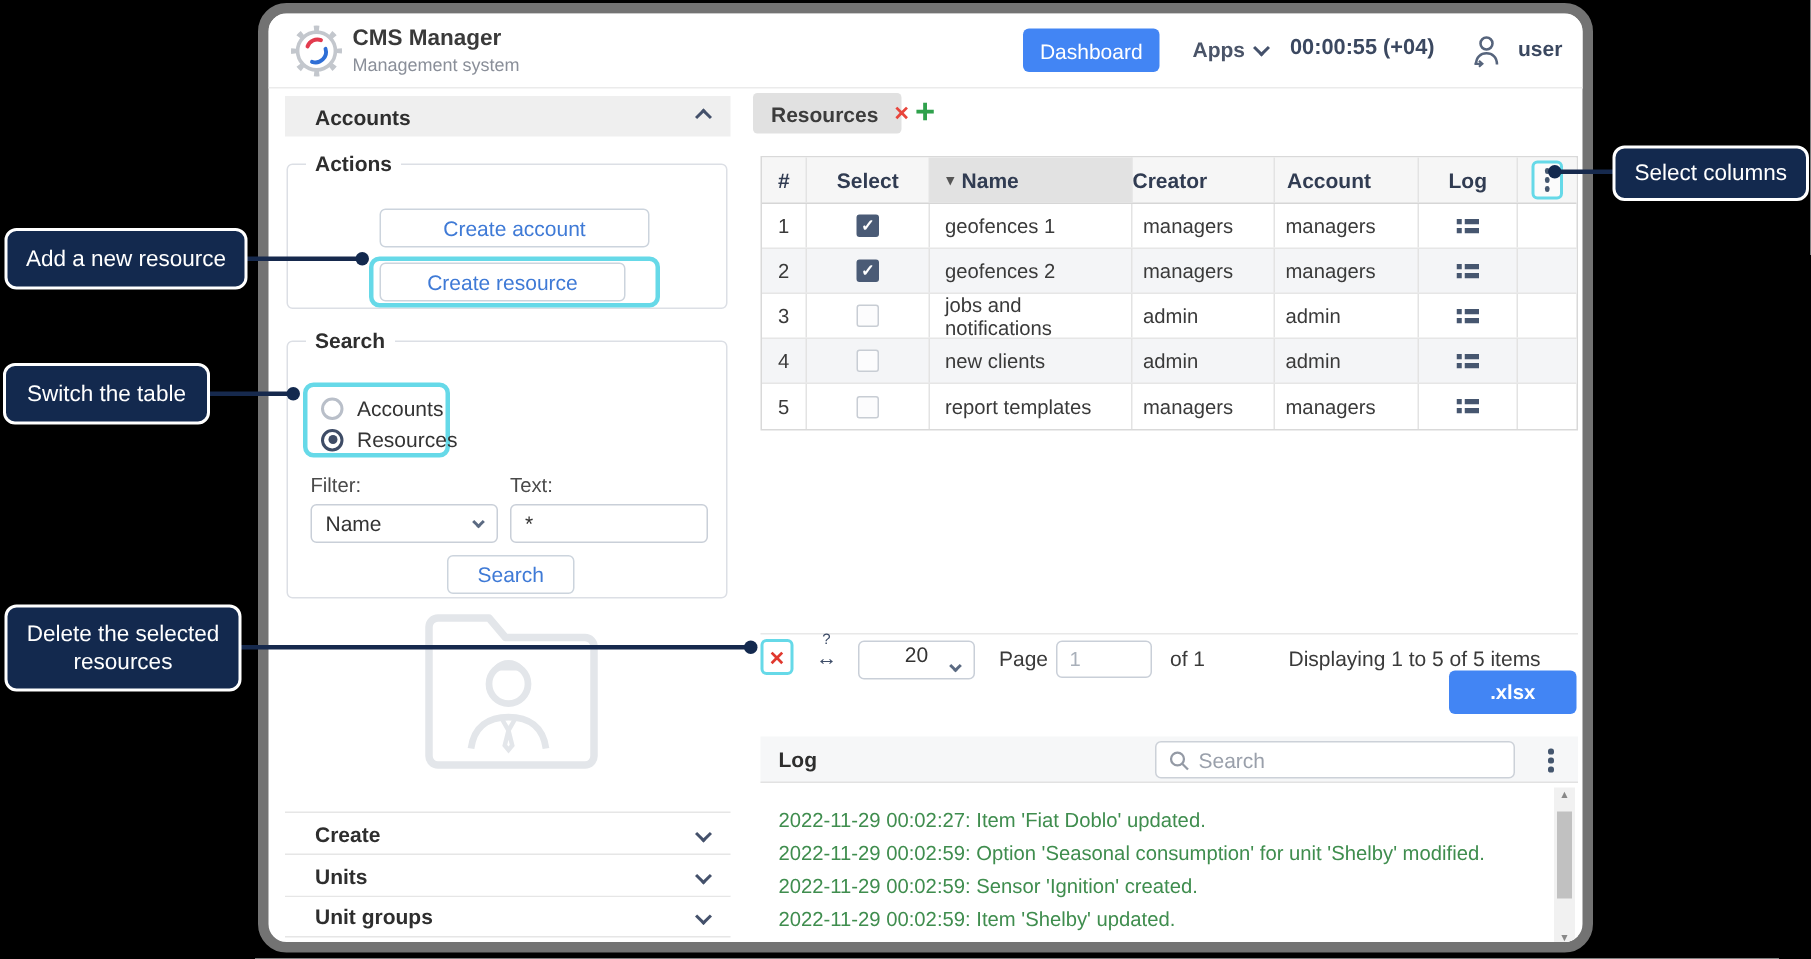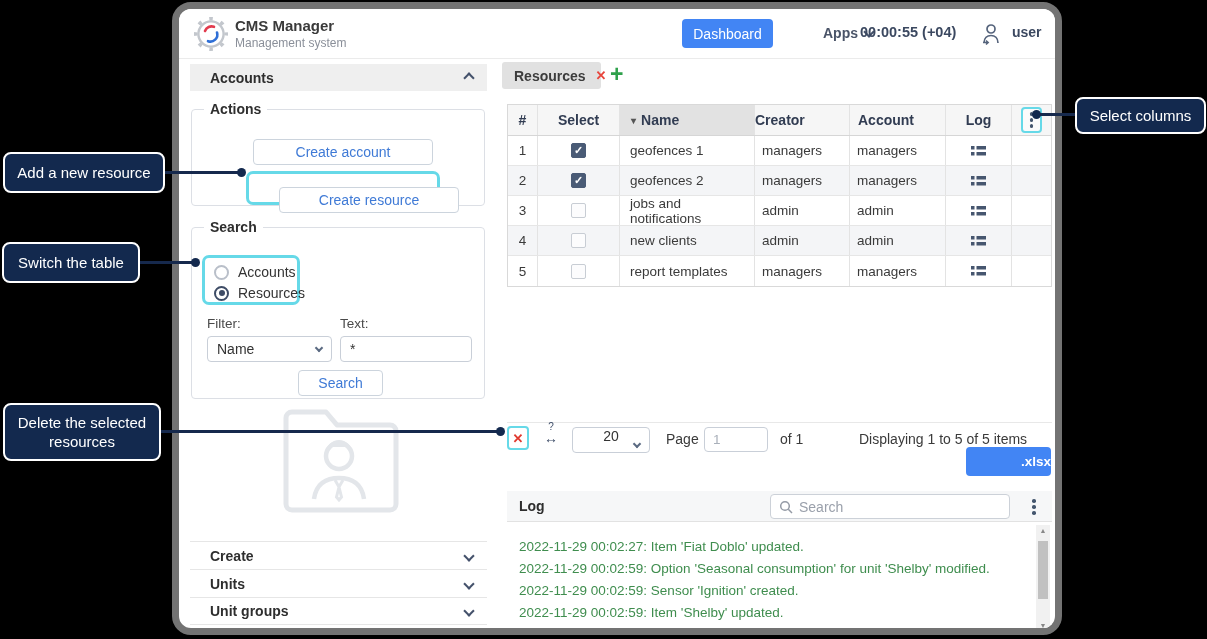--- a/index.html
+++ b/index.html
@@ -18,21 +18,21 @@
     z-index:1; overflow:hidden;
   }
 
   
   .hdr { position:absolute; left:0; top:0; width:884px; height:50px; border-bottom:1px solid #ebebeb; background:#fff; }
   .logo { position:absolute; left:14px; top:7px; width:36px; height:36px; }
   .title { position:absolute; left:56px; top:8px; font-size:15px; font-weight:bold; color:#3a3a3a; }
   .subtitle { position:absolute; left:56px; top:27px; font-size:12px; color:#8a8f99; }
   .btn-dashboard { position:absolute; left:503px; top:10px; width:91px; height:29px; background:#4285f4; color:#fff;
     border:none; border-radius:4px; font-size:14px; font-family:inherit; cursor:pointer; }
-  .apps { position:absolute; left:644px; top:16px; font-size:14px; font-weight:600; color:#4a5468; cursor:pointer; }
+  .apps { position:absolute; left:616px; top:16px; font-size:14px; font-weight:600; color:#4a5468; cursor:pointer; }
   .apps .chev { display:inline-block; margin-left:7px; margin-bottom:2px; }
   .time { position:absolute; left:681px; top:15px; font-size:14.5px; font-weight:600; color:#3b4860; }
   .usericon { position:absolute; left:801px; top:13px; }
   .username { position:absolute; left:833px; top:15px; font-size:14px; font-weight:600; color:#3b4860; cursor:pointer; }
 
   .chev { width:8px; height:8px; border-right:2px solid #44516b; border-bottom:2px solid #44516b; display:inline-block; }
   .chev.down { transform:rotate(45deg); }
   .chev.up { transform:rotate(-135deg); }
 
   
@@ -47,21 +47,21 @@
   fieldset.box { position:absolute; border:1px solid #dcdfe5; border-radius:4px; background:#fff; }
   fieldset.box legend { margin-left:12px; padding:0 6px; font-size:14px; font-weight:bold; color:#2e2e2e; }
   .fs-actions { left:12px; top:92px; width:294px; height:105px; }
   .fs-search  { left:12px; top:210px; width:294px; height:180px; }
 
   .btn-outline { background:#fff; border:1px solid #ccd4dd; border-radius:4px; color:#3f7ad6; font-size:14px;
     font-family:inherit; cursor:pointer; }
   .btn-create-acc { position:absolute; left:61px; top:22px; width:180px; height:26px; }
   .hl { border:3px solid #66d9e8; border-radius:7px; background:#fff; }
   .hl-create-res { position:absolute; left:54px; top:54px; width:194px; height:34px; }
-  .hl-create-res .btn-outline { position:absolute; left:4px; top:13px; width:180px; height:26px;margin-left:26px; }
+  .hl-create-res .btn-outline { position:absolute; left:4px; top:1px; width:164px; height:26px; }
 
   .radio-box { position:absolute; left:10px; top:20px; width:98px; height:50px; }
   .radio-row { position:absolute; left:9px; display:flex; align-items:center; gap:9px; cursor:pointer; }
   .radio { width:15px; height:15px; border-radius:50%; border:2px solid #b9bfc9; background:#fff; position:relative; }
   .radio.on { border-color:#3e4c66; }
   .radio.on::after { content:""; position:absolute; left:2.5px; top:2.5px; width:6px; height:6px; border-radius:50%; background:#3e4c66; }
   .radio-lbl { font-size:14px; color:#333; }
 
   .flabel { position:absolute; font-size:13.5px; color:#4a4a4a; }
   .select { position:absolute; height:26px; border:1px solid #c9cfd8; border-radius:4px; background:#fff;
@@ -108,21 +108,21 @@
   .fit { position:absolute; left:360px; top:413px; width:24px; text-align:center; color:#3e4d68; cursor:pointer; }
   .fit .q { font-size:10px; line-height:10px; }
   .fit .ar { font-size:14px; line-height:12px; }
   .sel-pagesize { left:393px; top:418px; width:78px;flex-direction:column; }
   .lbl-page { position:absolute; left:487px; top:422px; font-size:14px; color:#3a3a3a; }
   .inp-page { position:absolute; left:525px; top:418px; width:64px; height:25px; border:1px solid #c9cfd8; border-radius:4px;
     padding:0 8px; font-size:13.5px; color:#a9b0ba; font-family:inherit; }
   .lbl-of { position:absolute; left:601px; top:422px; font-size:14px; color:#3a3a3a; }
   .lbl-displaying { position:absolute; left:680px; top:422px; font-size:14px; color:#3a3a3a; }
   .btn-xlsx { position:absolute; left:787px; top:438px; width:85px; height:29px; background:#4285f4; color:#fff; border:none;
-    border-radius:4px; font-size:13.5px; font-weight:bold; font-family:inherit; cursor:pointer;text-align:right; }
+    border-radius:4px; font-size:13.5px; font-weight:bold; font-family:inherit; cursor:pointer; }
 
   
   .log-hdr { position:absolute; left:328px; top:482px; width:545px; height:31px; background:#f6f7f8; border-bottom:1px solid #e2e2e2; }
   .log-title { position:absolute; left:12px; top:7px; font-size:14px; font-weight:bold; color:#2e2e2e; }
   .log-search { position:absolute; left:263px; top:3px; width:240px; height:25px; border:1px solid #ccd1d8; border-radius:4px;
     background:#fff; display:flex; align-items:center; padding:0 8px; gap:6px; }
   .log-search input { border:none; outline:none; flex:1; font-size:14px; font-family:inherit; color:#333; min-width:0; }
   .log-search input::placeholder { color:#9aa0ab; }
   .vdots { position:absolute; left:520px; top:6px; width:14px; height:20px; display:flex; flex-direction:column;
     align-items:center; justify-content:center; gap:2.5px; cursor:pointer; }

